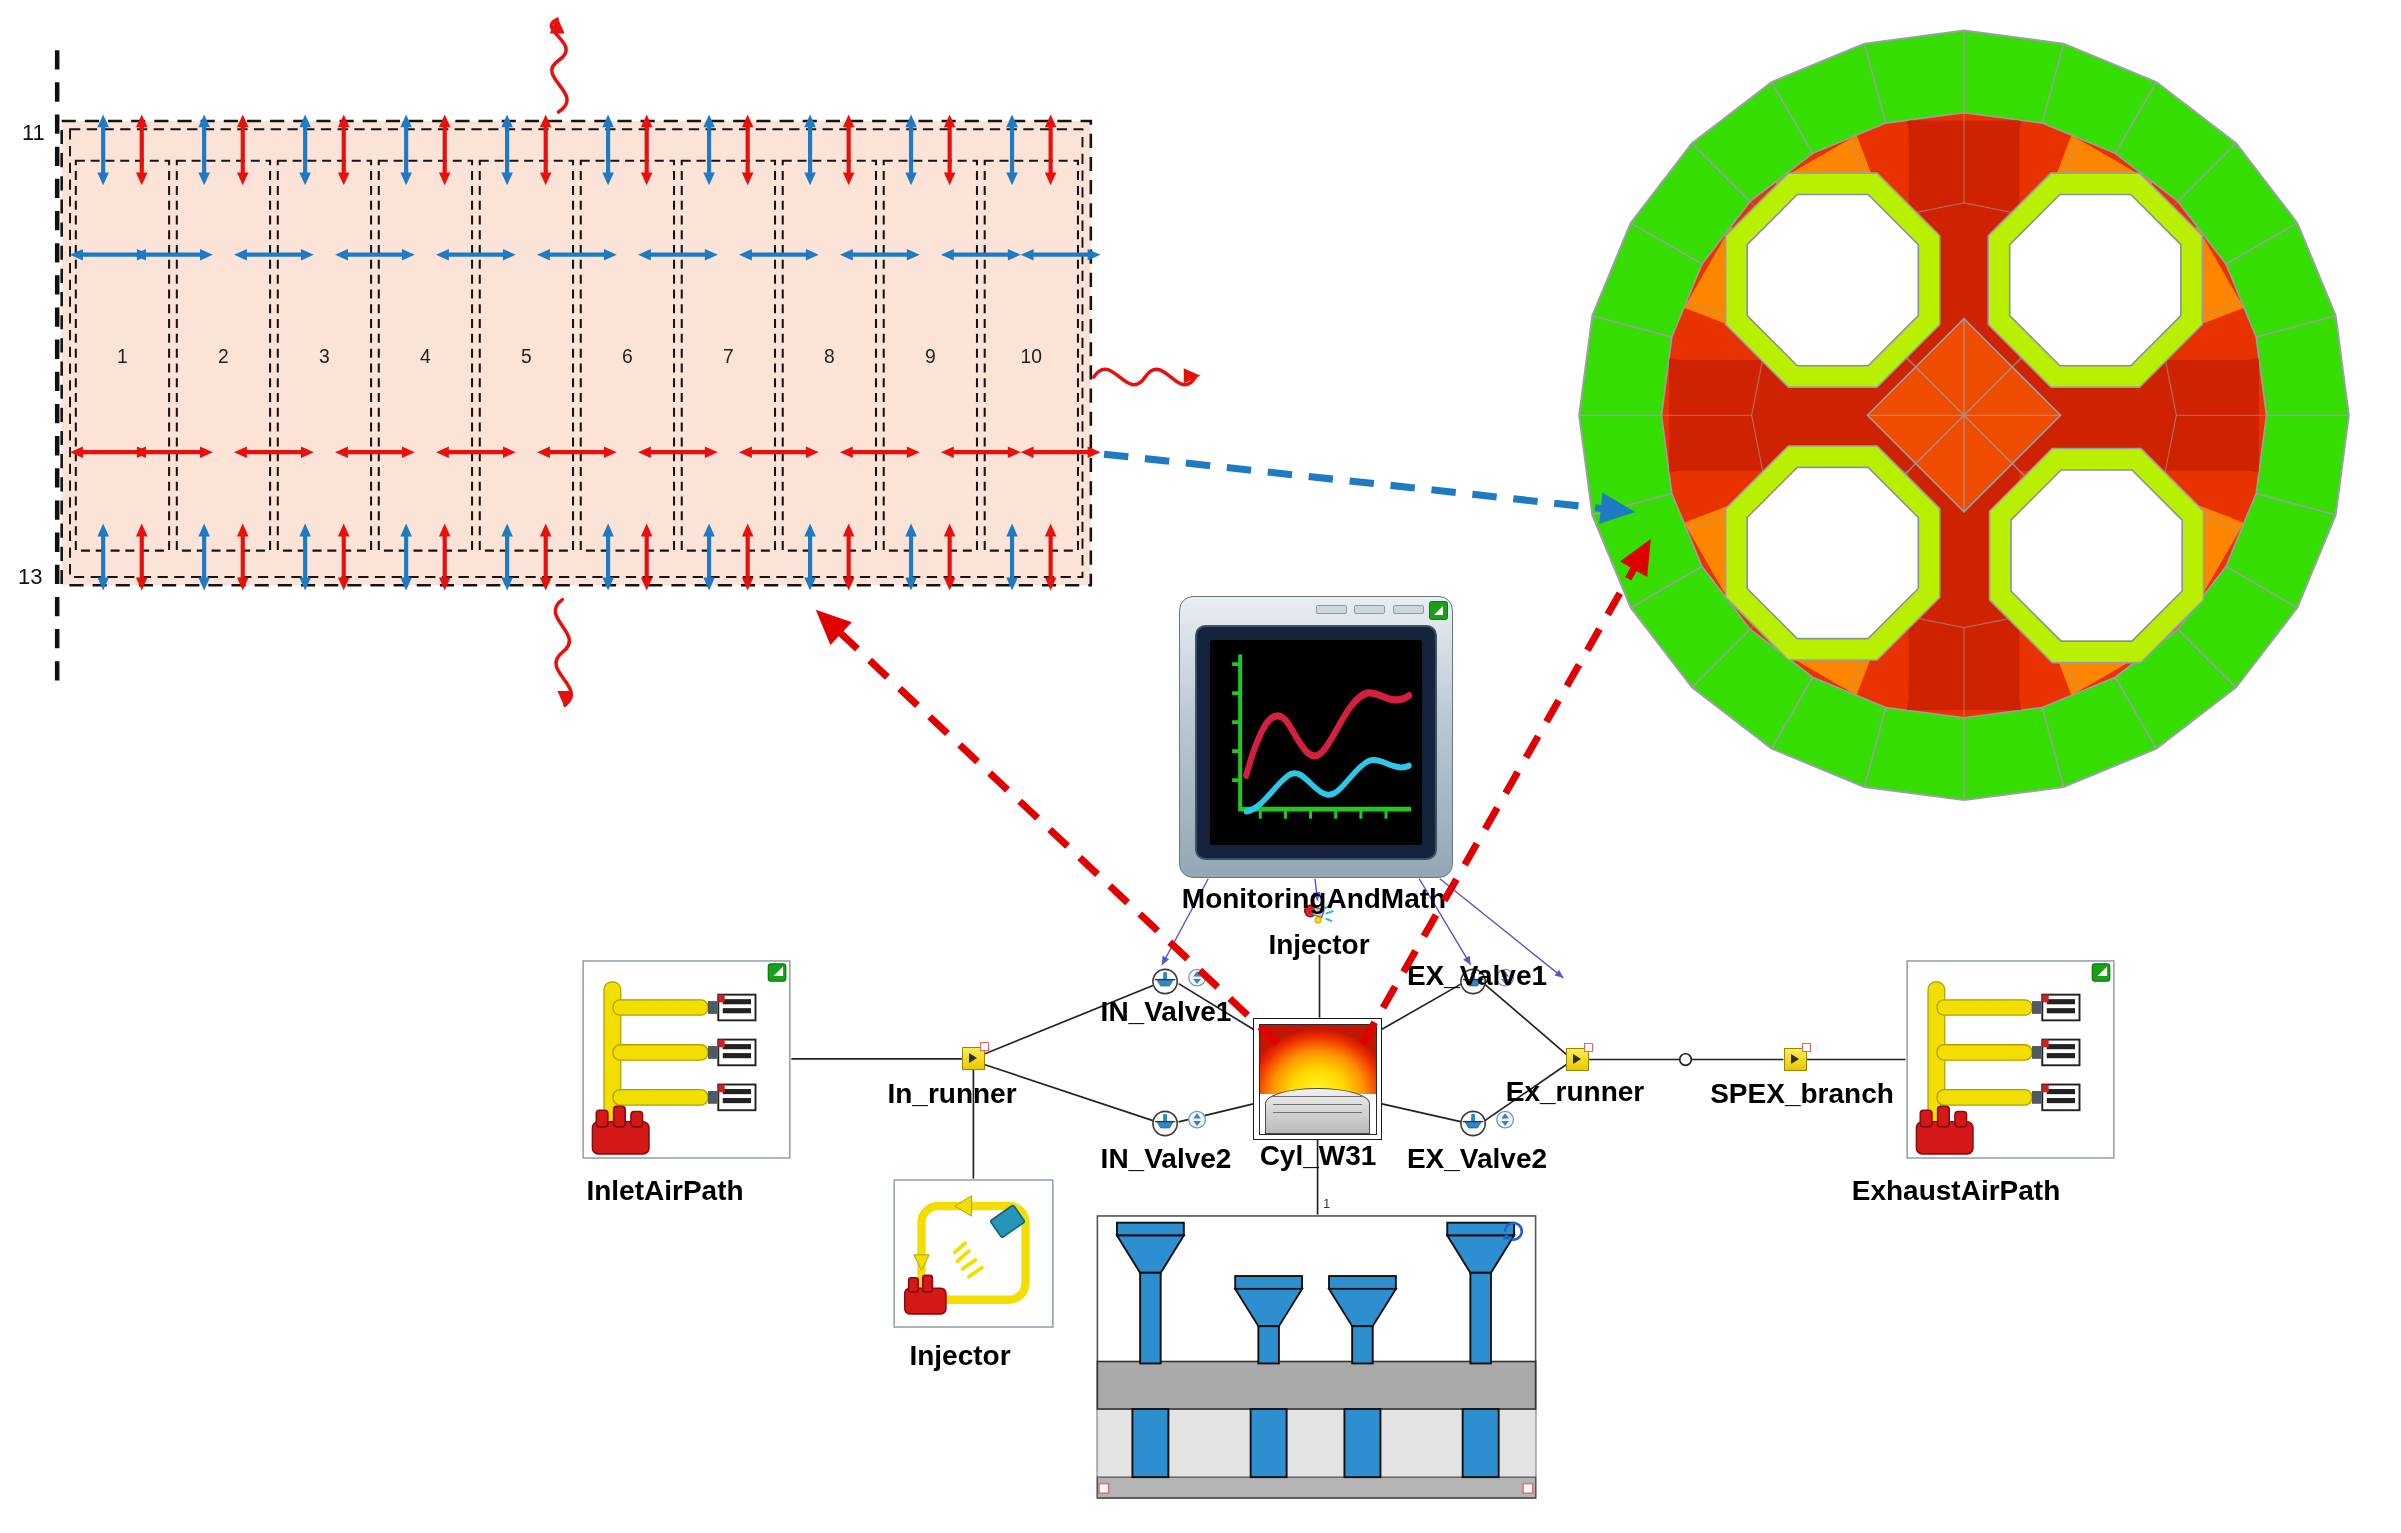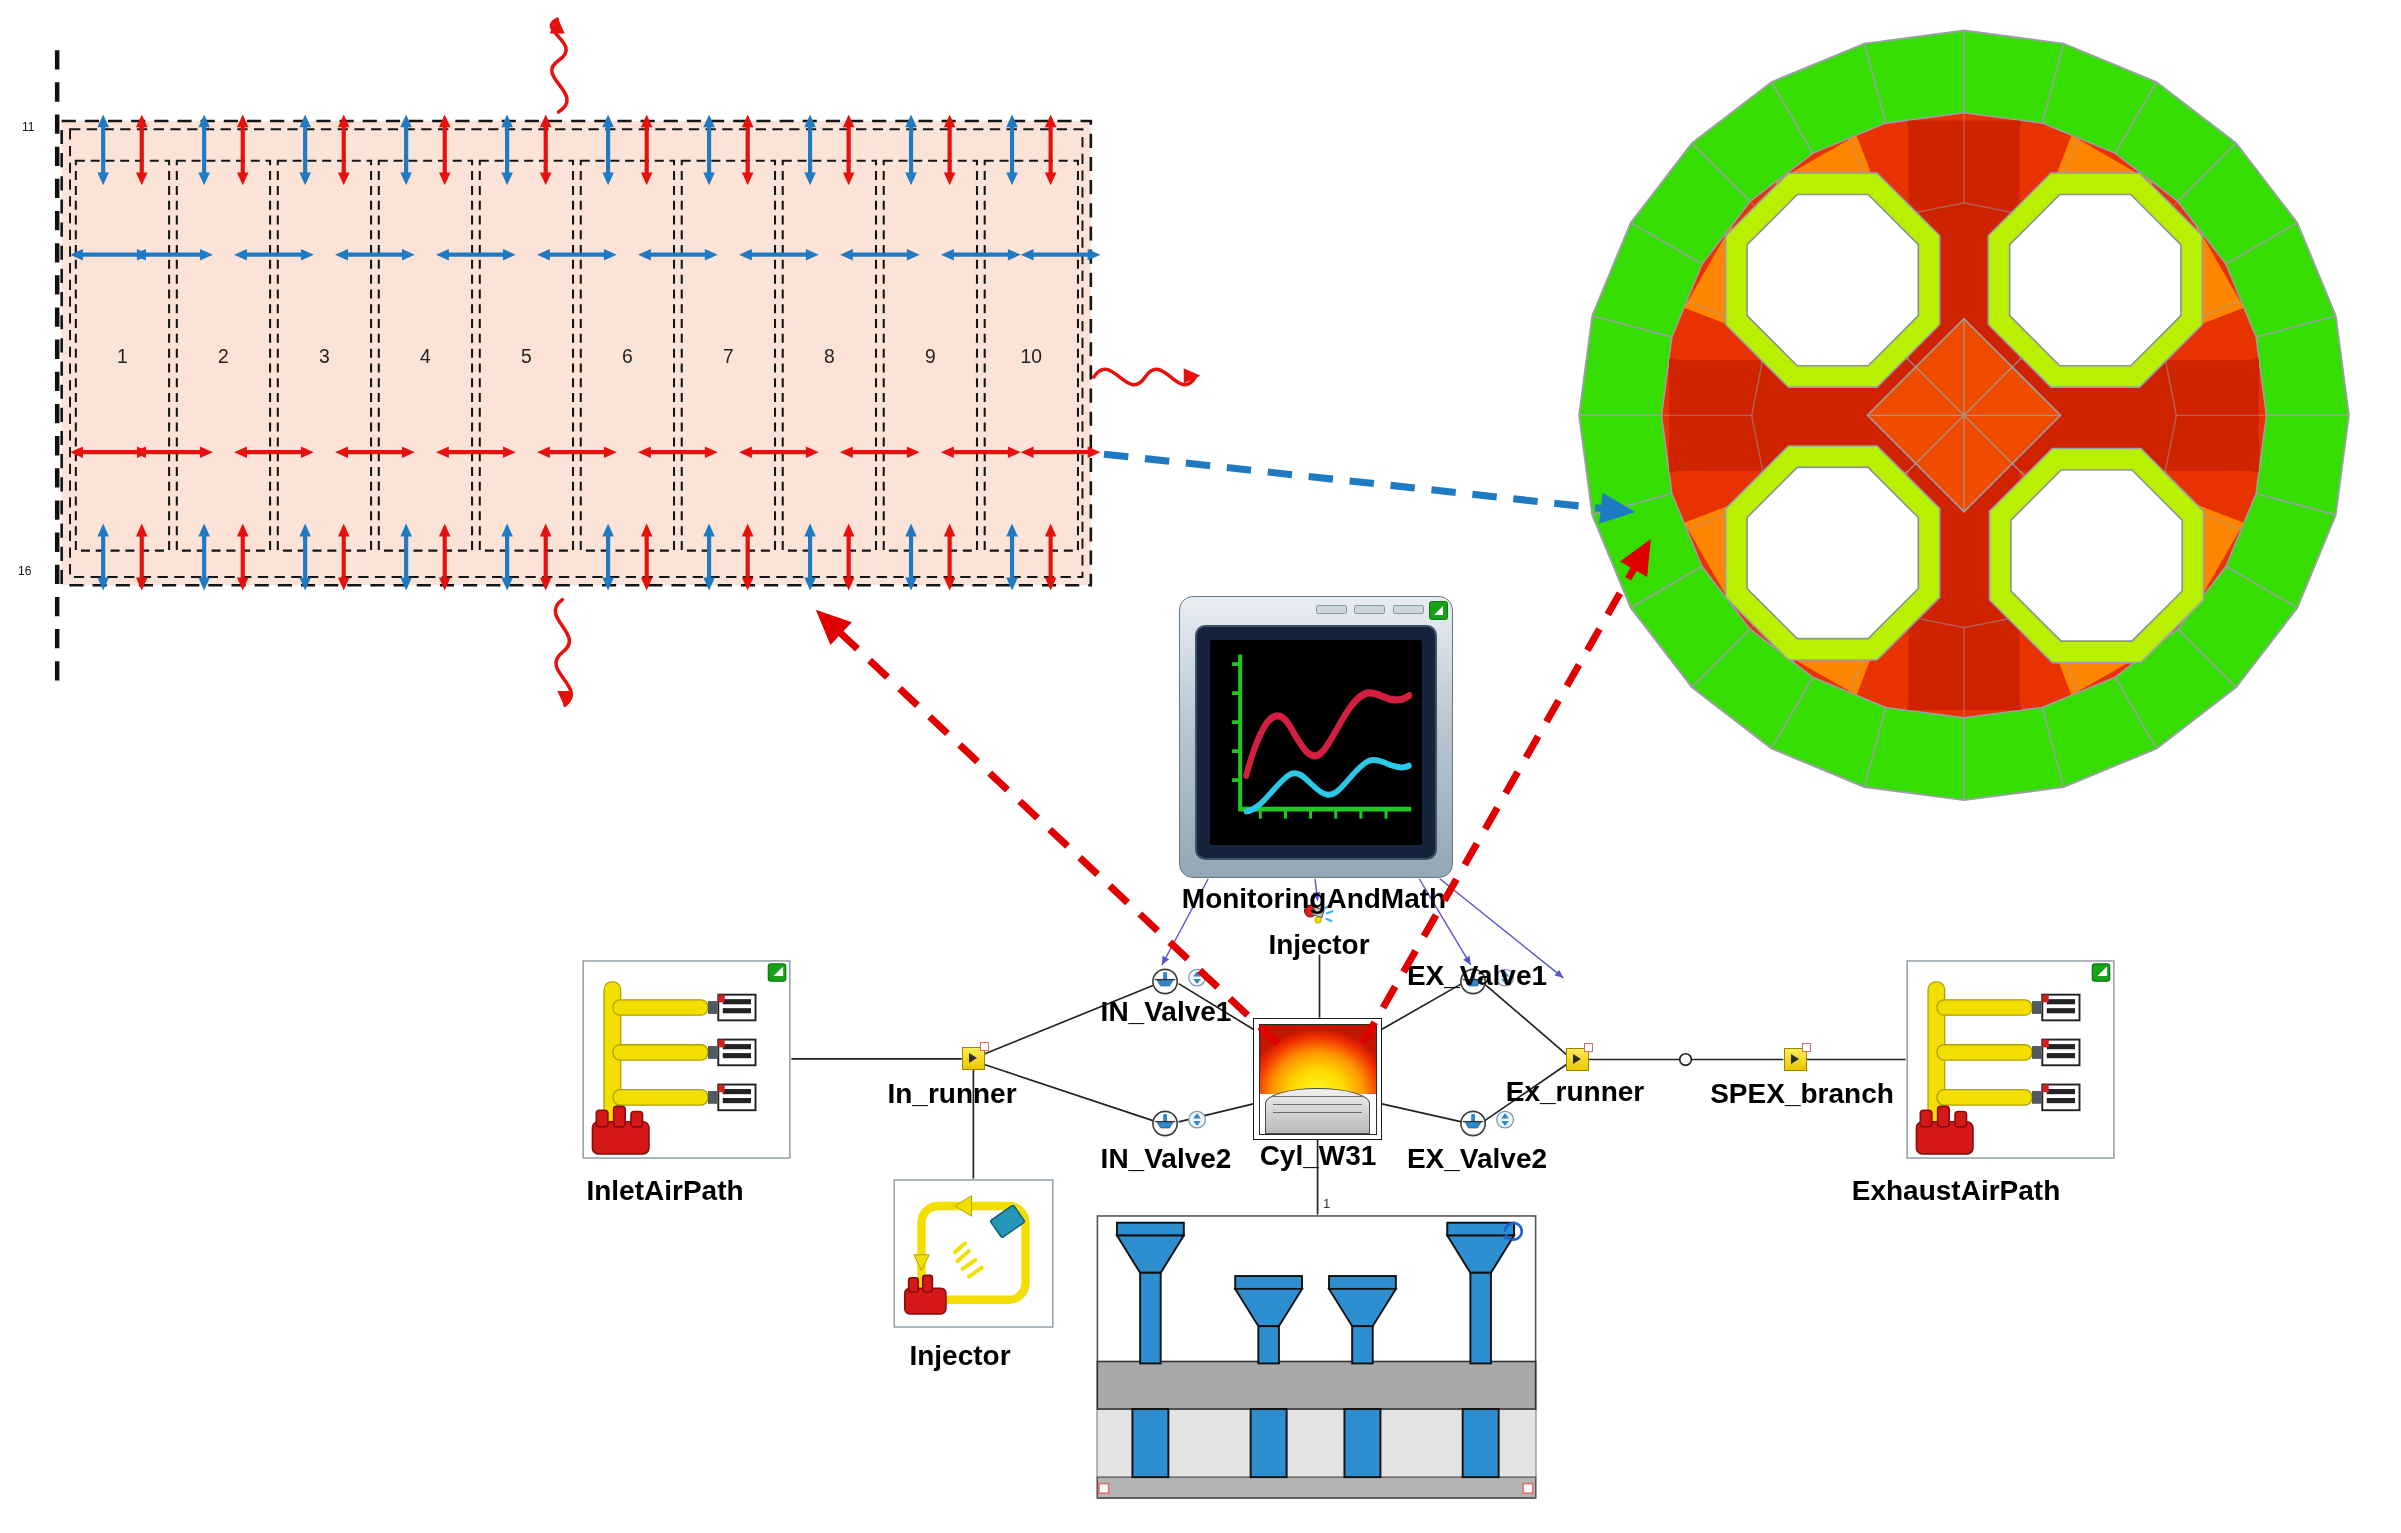--- a/index.html
+++ b/index.html
@@ -3,21 +3,21 @@
 <meta charset="utf-8">
 <style>
   *{margin:0;padding:0;box-sizing:border-box}
   html,body{background:#fff}
   body{font-family:"Liberation Sans",sans-serif}
   #root{position:relative;width:2401px;height:1533px;background:#fff;overflow:hidden}
   svg.layer{position:absolute;overflow:visible}
   #schematic text{font-family:"Liberation Sans",sans-serif}
   .comp-label{position:absolute;transform:translateX(-50%);font-weight:700;font-size:28px;color:#000;white-space:nowrap;z-index:22}
   .port-label{position:absolute;font-size:13px;color:#333;z-index:22}
-  .bnd-label{position:absolute;font-size:12px;color:#111;z-index:6}
+  .bnd-label{position:absolute;font-size:22px;color:#111;z-index:6}
 
   .monitor{position:absolute;left:1179px;top:596px;width:274px;height:282px;border-radius:14px;
     background:linear-gradient(180deg,#e9eef3 0%,#b9c7d2 45%,#93a7b6 100%);
     border:1.9px solid #67757f;z-index:10}
   .mon-btns{position:absolute;top:7.7px;right:28px;display:flex;gap:7.7px}
   .mon-btns span{display:block;width:31px;height:9.7px;background:#ccd6dd;border:1.3px solid #8b9aa5;border-radius:1.9px}
   .mon-screen{position:absolute;left:15.4px;right:15.4px;top:28px;bottom:16.7px;background:#16233d;
     border-radius:10.3px;border:2.6px solid #3f5068;padding:13px}
   .mon-plot{width:100%;height:100%;background:#000;border-radius:2.6px}
   .run-flag{position:absolute;top:3.9px;right:3.9px;width:19.3px;height:19.3px;background:#18a018;border:1.3px solid #0d7d0d;border-radius:2.6px}
@@ -279,21 +279,21 @@
       <polygon points="1612.5,288 1603.5,268.0 1621.5,268.0" fill="#e8100c"></polygon>
       <polygon points="1612.5,178 1621.5,198.0 1603.5,198.0" fill="#e8100c"></polygon>
       <line x1="1552.5" y1="831" x2="1552.5" y2="901" stroke="#1f7ac4" stroke-width="6.5"></line>
       <polygon points="1552.5,918 1543.5,898.0 1561.5,898.0" fill="#1f7ac4"></polygon>
       <polygon points="1552.5,814 1561.5,834.0 1543.5,834.0" fill="#1f7ac4"></polygon>
       <line x1="1612.5" y1="831" x2="1612.5" y2="901" stroke="#e8100c" stroke-width="6.5"></line>
       <polygon points="1612.5,918 1603.5,898.0 1621.5,898.0" fill="#e8100c"></polygon>
       <polygon points="1612.5,814 1621.5,834.0 1603.5,834.0" fill="#e8100c"></polygon>
     </svg>
   <div class="bnd-label" style="left:22px;top:120px">11</div>
-  <div class="bnd-label" style="left:18px;top:564px">16</div>
+  <div class="bnd-label" style="left:18px;top:564px">13</div>
 
   <svg id="mesh" class="layer" style="left:1565px;top:15.4px;z-index:3" width="798" height="798" viewBox="0 0 1240 1240">
       <polygon points="620.0,24.0 774.8,44.4 919.0,104.1 1042.8,199.2 1137.9,323.0 1197.6,467.2 1218.0,622.0 1197.6,776.8 1137.9,921.0 1042.8,1044.8 919.0,1139.9 774.8,1199.6 620.0,1220.0 465.2,1199.6 321.0,1139.9 197.2,1044.8 102.1,921.0 42.4,776.8 22.0,622.0 42.4,467.2 102.1,323.0 197.2,199.2 321.0,104.1 465.2,44.4" fill="#35dd00" stroke="#9aa0a6" stroke-width="3"></polygon>
       <polygon points="620.0,152.0 741.6,168.0 855.0,215.0 952.3,289.7 1027.0,387.0 1074.0,500.4 1090.0,622.0 1074.0,743.6 1027.0,857.0 952.3,954.3 855.0,1029.0 741.6,1076.0 620.0,1092.0 498.4,1076.0 385.0,1029.0 287.7,954.3 213.0,857.0 166.0,743.6 150.0,622.0 166.0,500.4 213.0,387.0 287.7,289.7 385.0,215.0 498.4,168.0" fill="#e83200" stroke="#9aa0a6" stroke-width="2.5"></polygon>
       <line x1="620" y1="152" x2="620" y2="24" stroke="#9aa0a6" stroke-width="2.5"></line>
       <line x1="741.6449511981848" y1="168.0148616441379" x2="774.7737889713073" y2="44.37635587913712" stroke="#9aa0a6" stroke-width="2.5"></line>
       <line x1="855" y1="214.9680602213138" x2="919" y2="104.11680853690564" stroke="#9aa0a6" stroke-width="2.5"></line>
       <line x1="952.3401871576773" y1="289.6598128423227" x2="1042.8498551495554" y2="199.15014485044463" stroke="#9aa0a6" stroke-width="2.5"></line>
       <line x1="1027.0319397786861" y1="387" x2="1137.8831914630941" y2="323" stroke="#9aa0a6" stroke-width="2.5"></line>
       <line x1="1073.985138355862" y1="500.35504880181526" x2="1197.623644120863" y2="467.22621102869266" stroke="#9aa0a6" stroke-width="2.5"></line>

